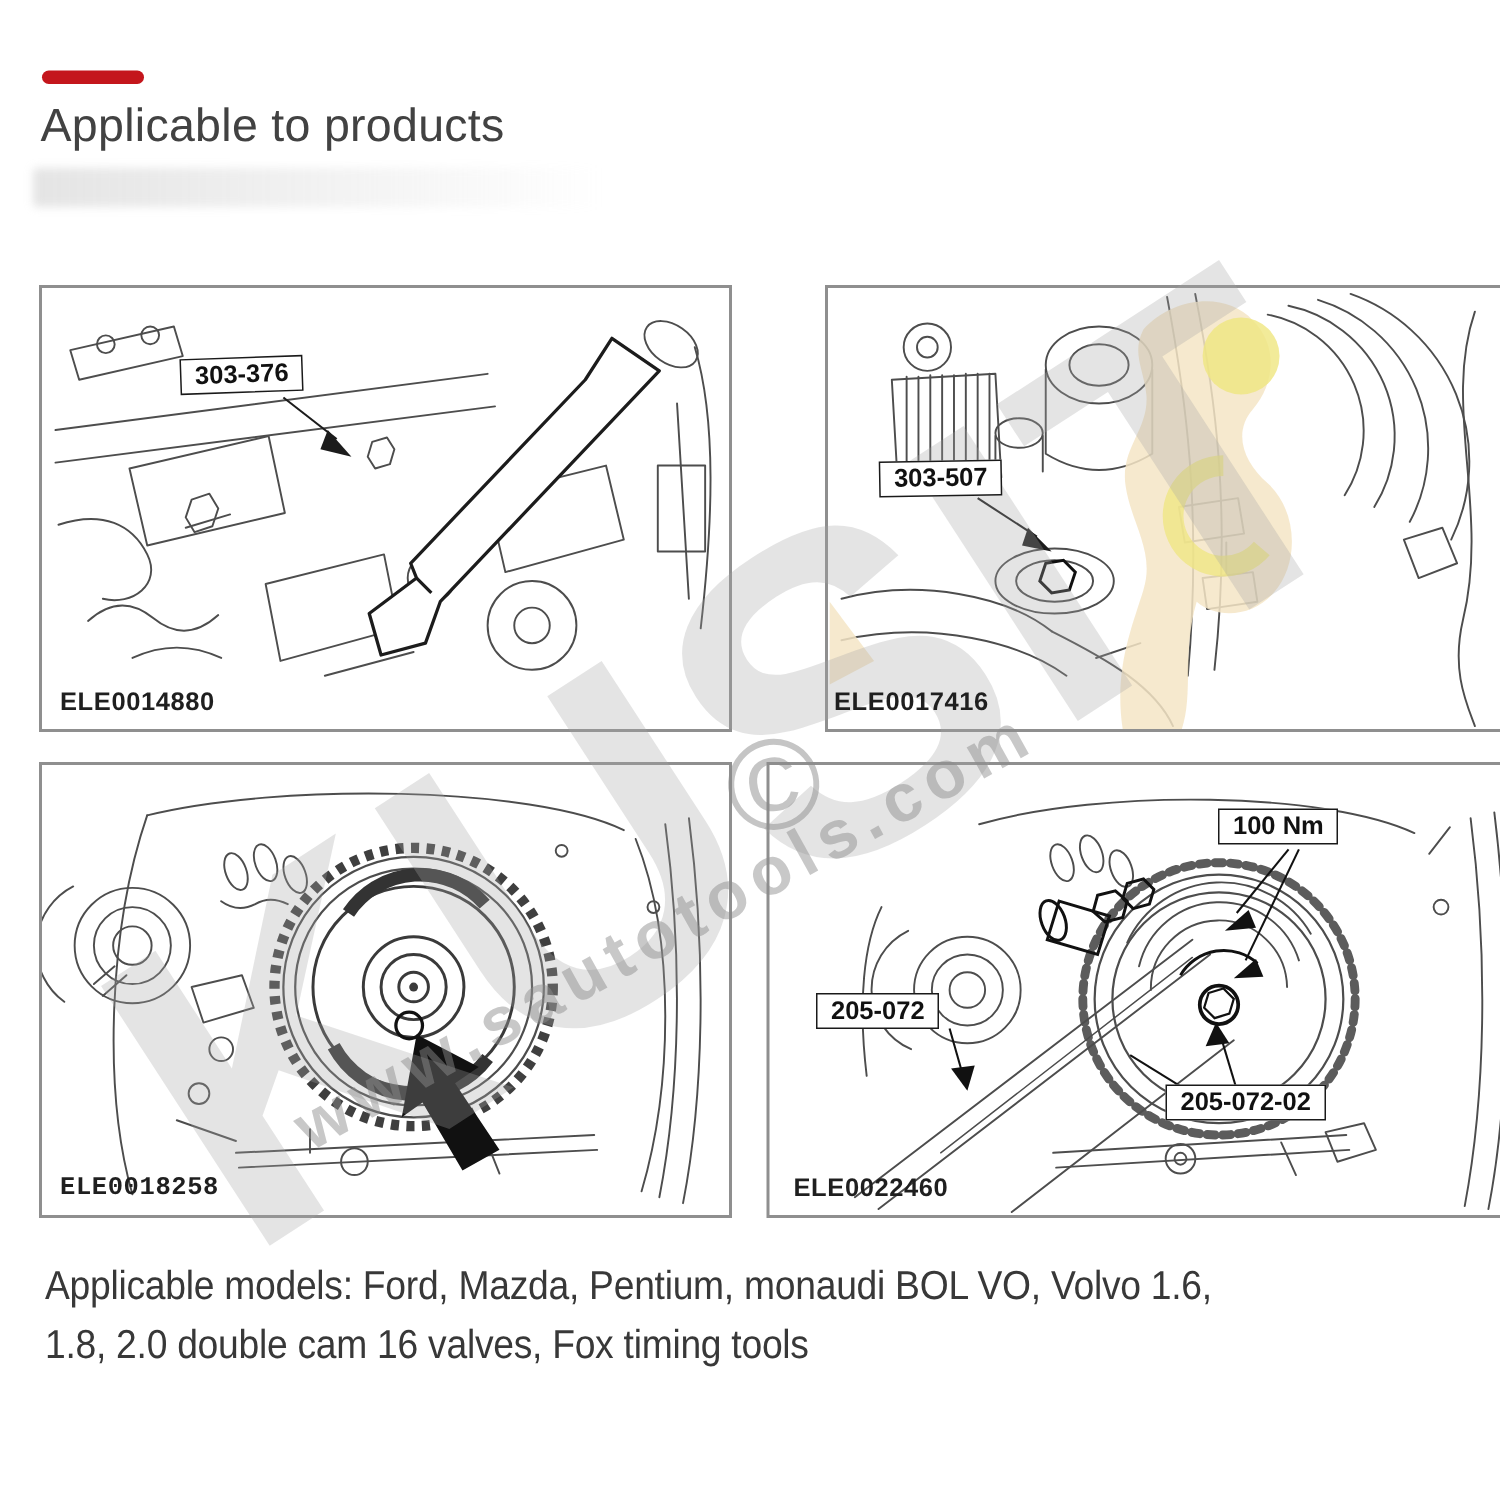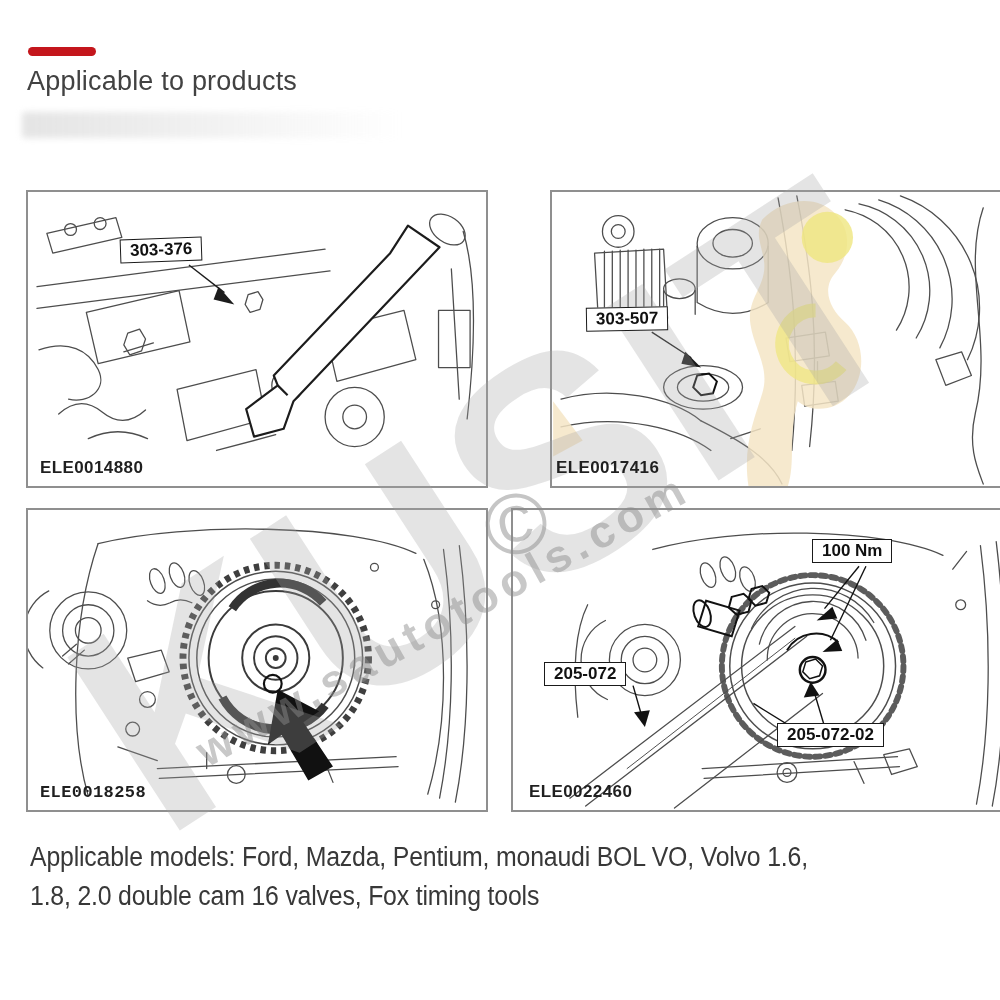--- a/index.html
+++ b/index.html
@@ -3,21 +3,21 @@
 <meta charset="utf-8">
 <style>
   html,body{margin:0;padding:0;background:#fff;}
   body{width:1000px;height:1000px;position:relative;overflow:hidden;
        font-family:"Liberation Sans", sans-serif;color:#333;}
   .page{position:absolute;inset:0;background:#fff;}
 
   
   .accent-bar{position:absolute;left:28px;top:47px;width:68px;height:9px;
               border-radius:5px;background:#c4161c;}
-  .page-title{position:absolute;left:27px;top:66px;font-size:27px;color:#424242;
+  .page-title{position:absolute;left:27px;top:66px;font-size:31px;color:#424242;
               letter-spacing:.2px;}
   .ghost-text{position:absolute;left:22px;top:112px;width:400px;height:26px;
               background:linear-gradient(90deg,rgba(185,185,185,.38),rgba(205,205,205,.22) 55%,rgba(225,225,225,0) 95%);
               filter:blur(3px);border-radius:3px;}
 
   
   .panel{position:absolute;border:2px solid #8f8f8f;background:#fff;box-sizing:border-box;}
   .panel svg{width:100%;height:100%;display:block;}
   #panel1{left:26px;top:190px;width:462px;height:298px;}
   #panel2{left:511px;top:190px;width:464px;height:298px;margin-left:39px;}

